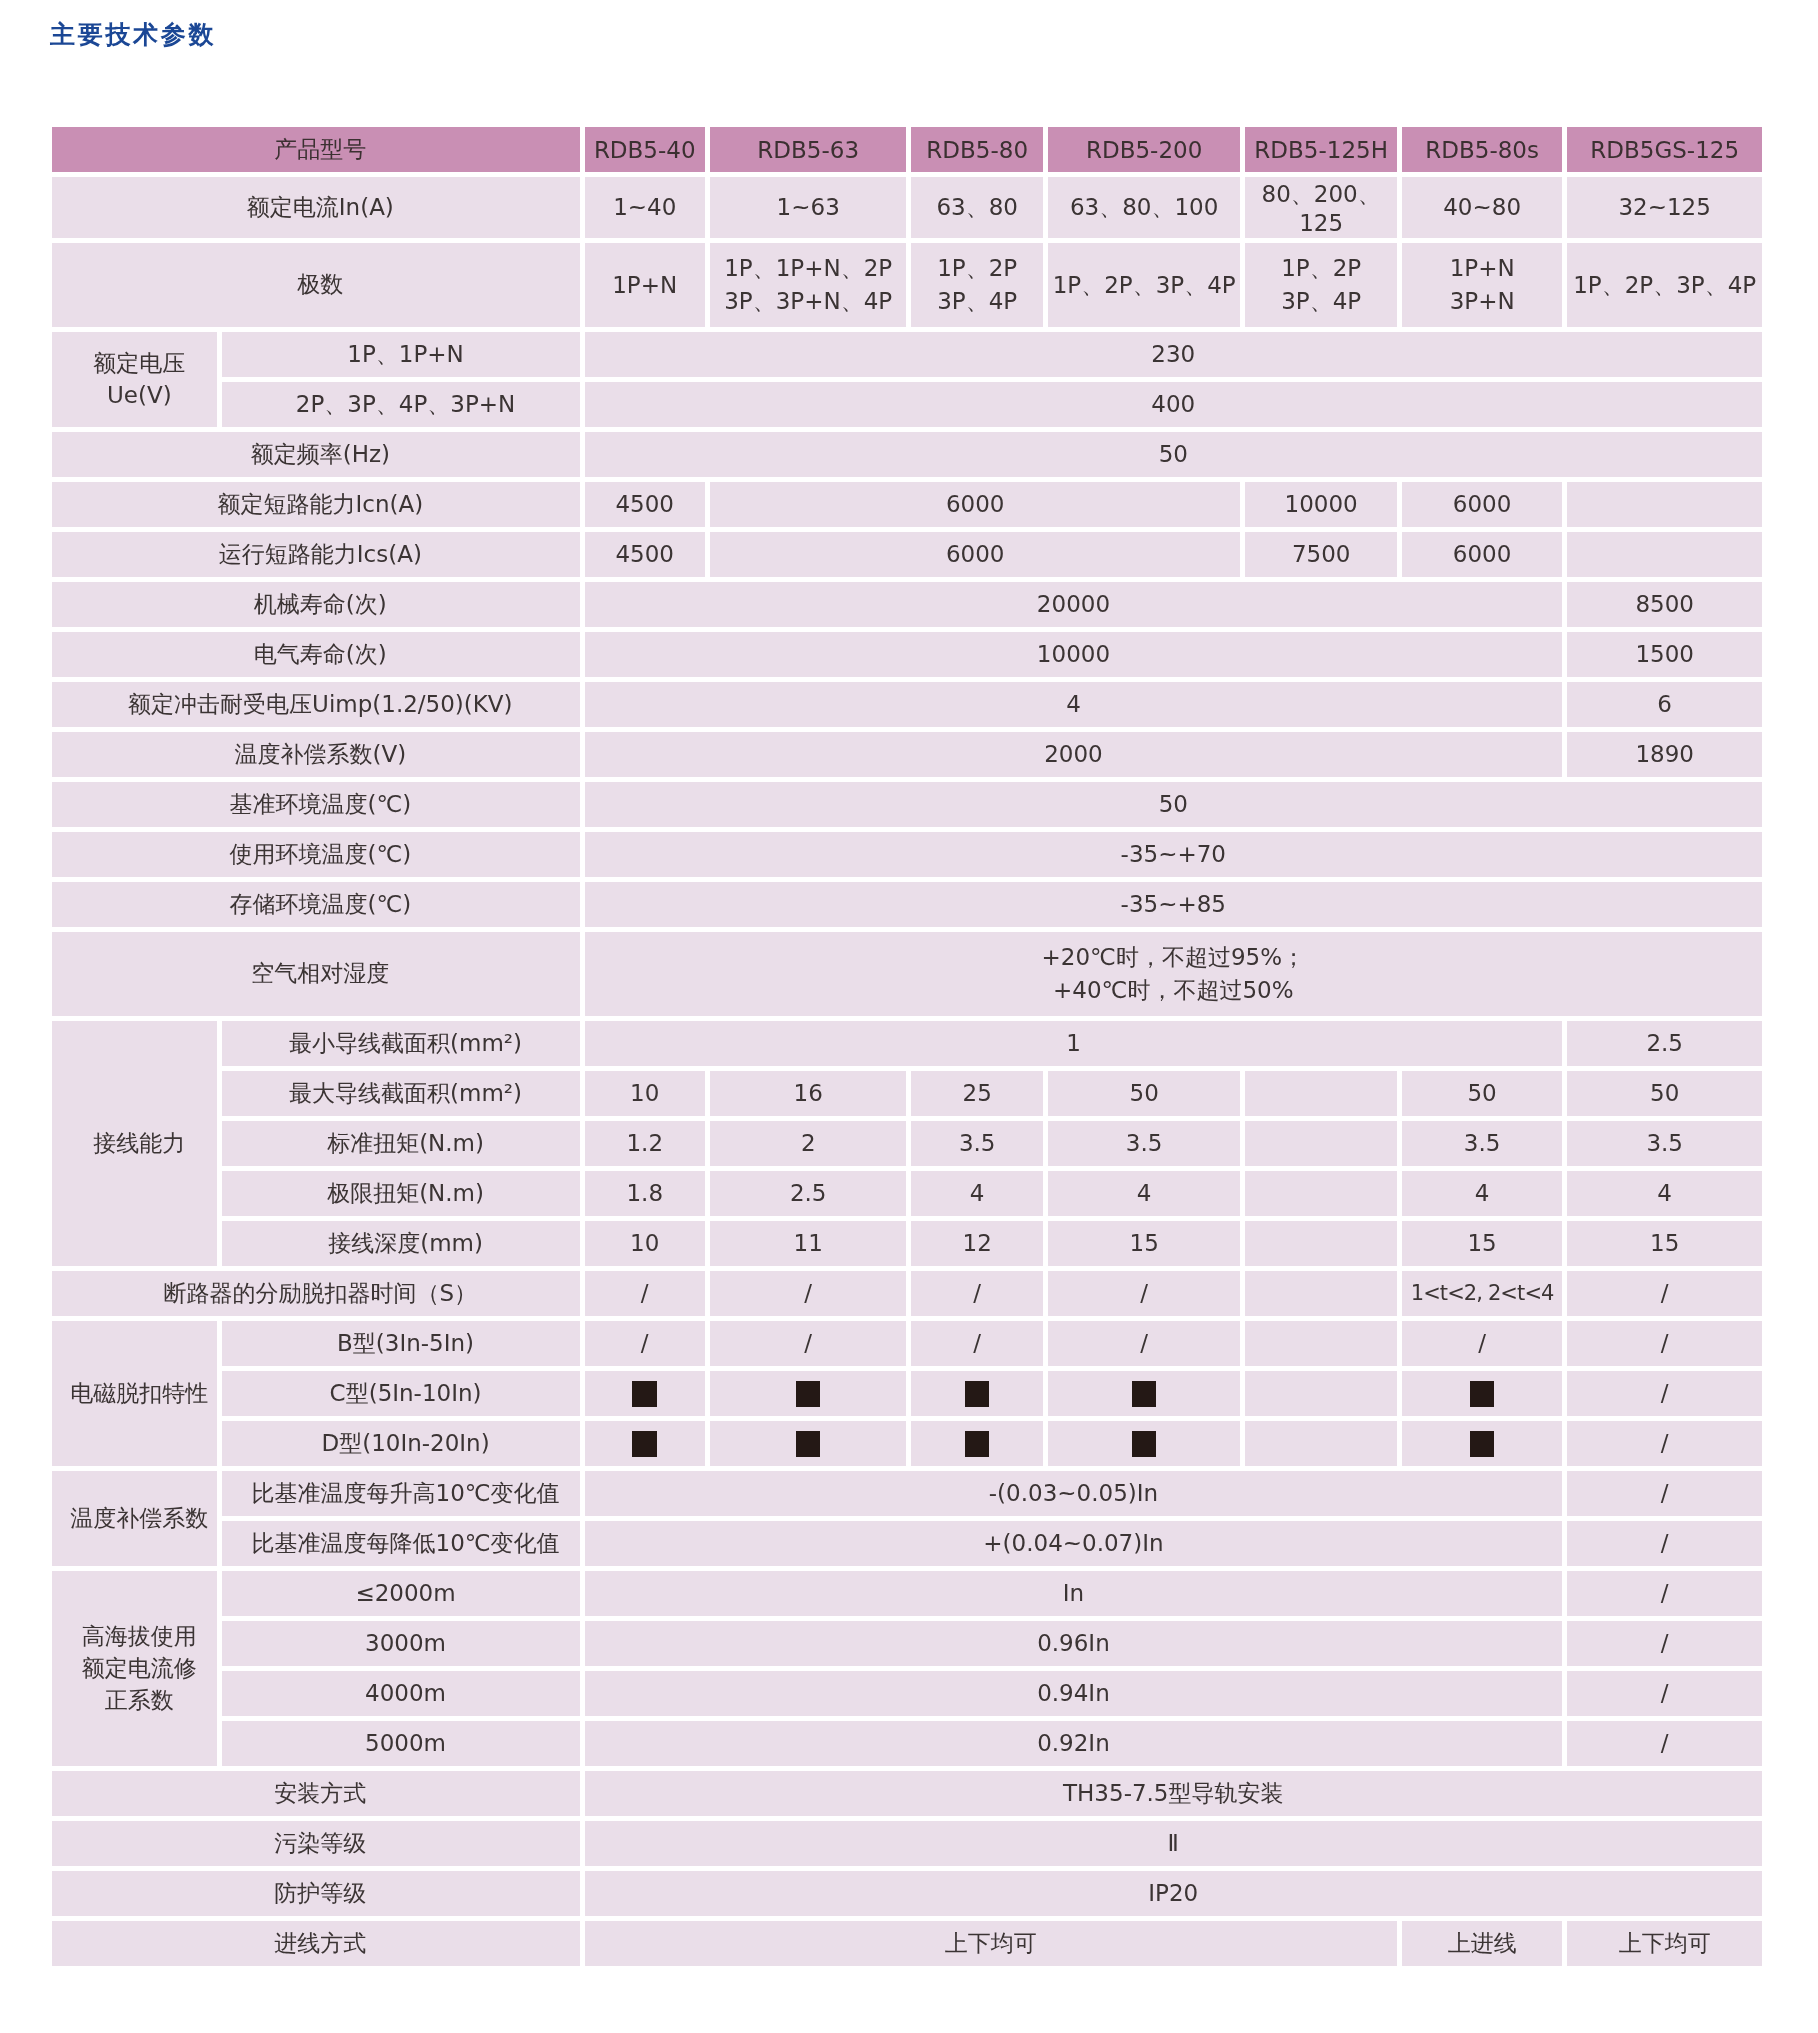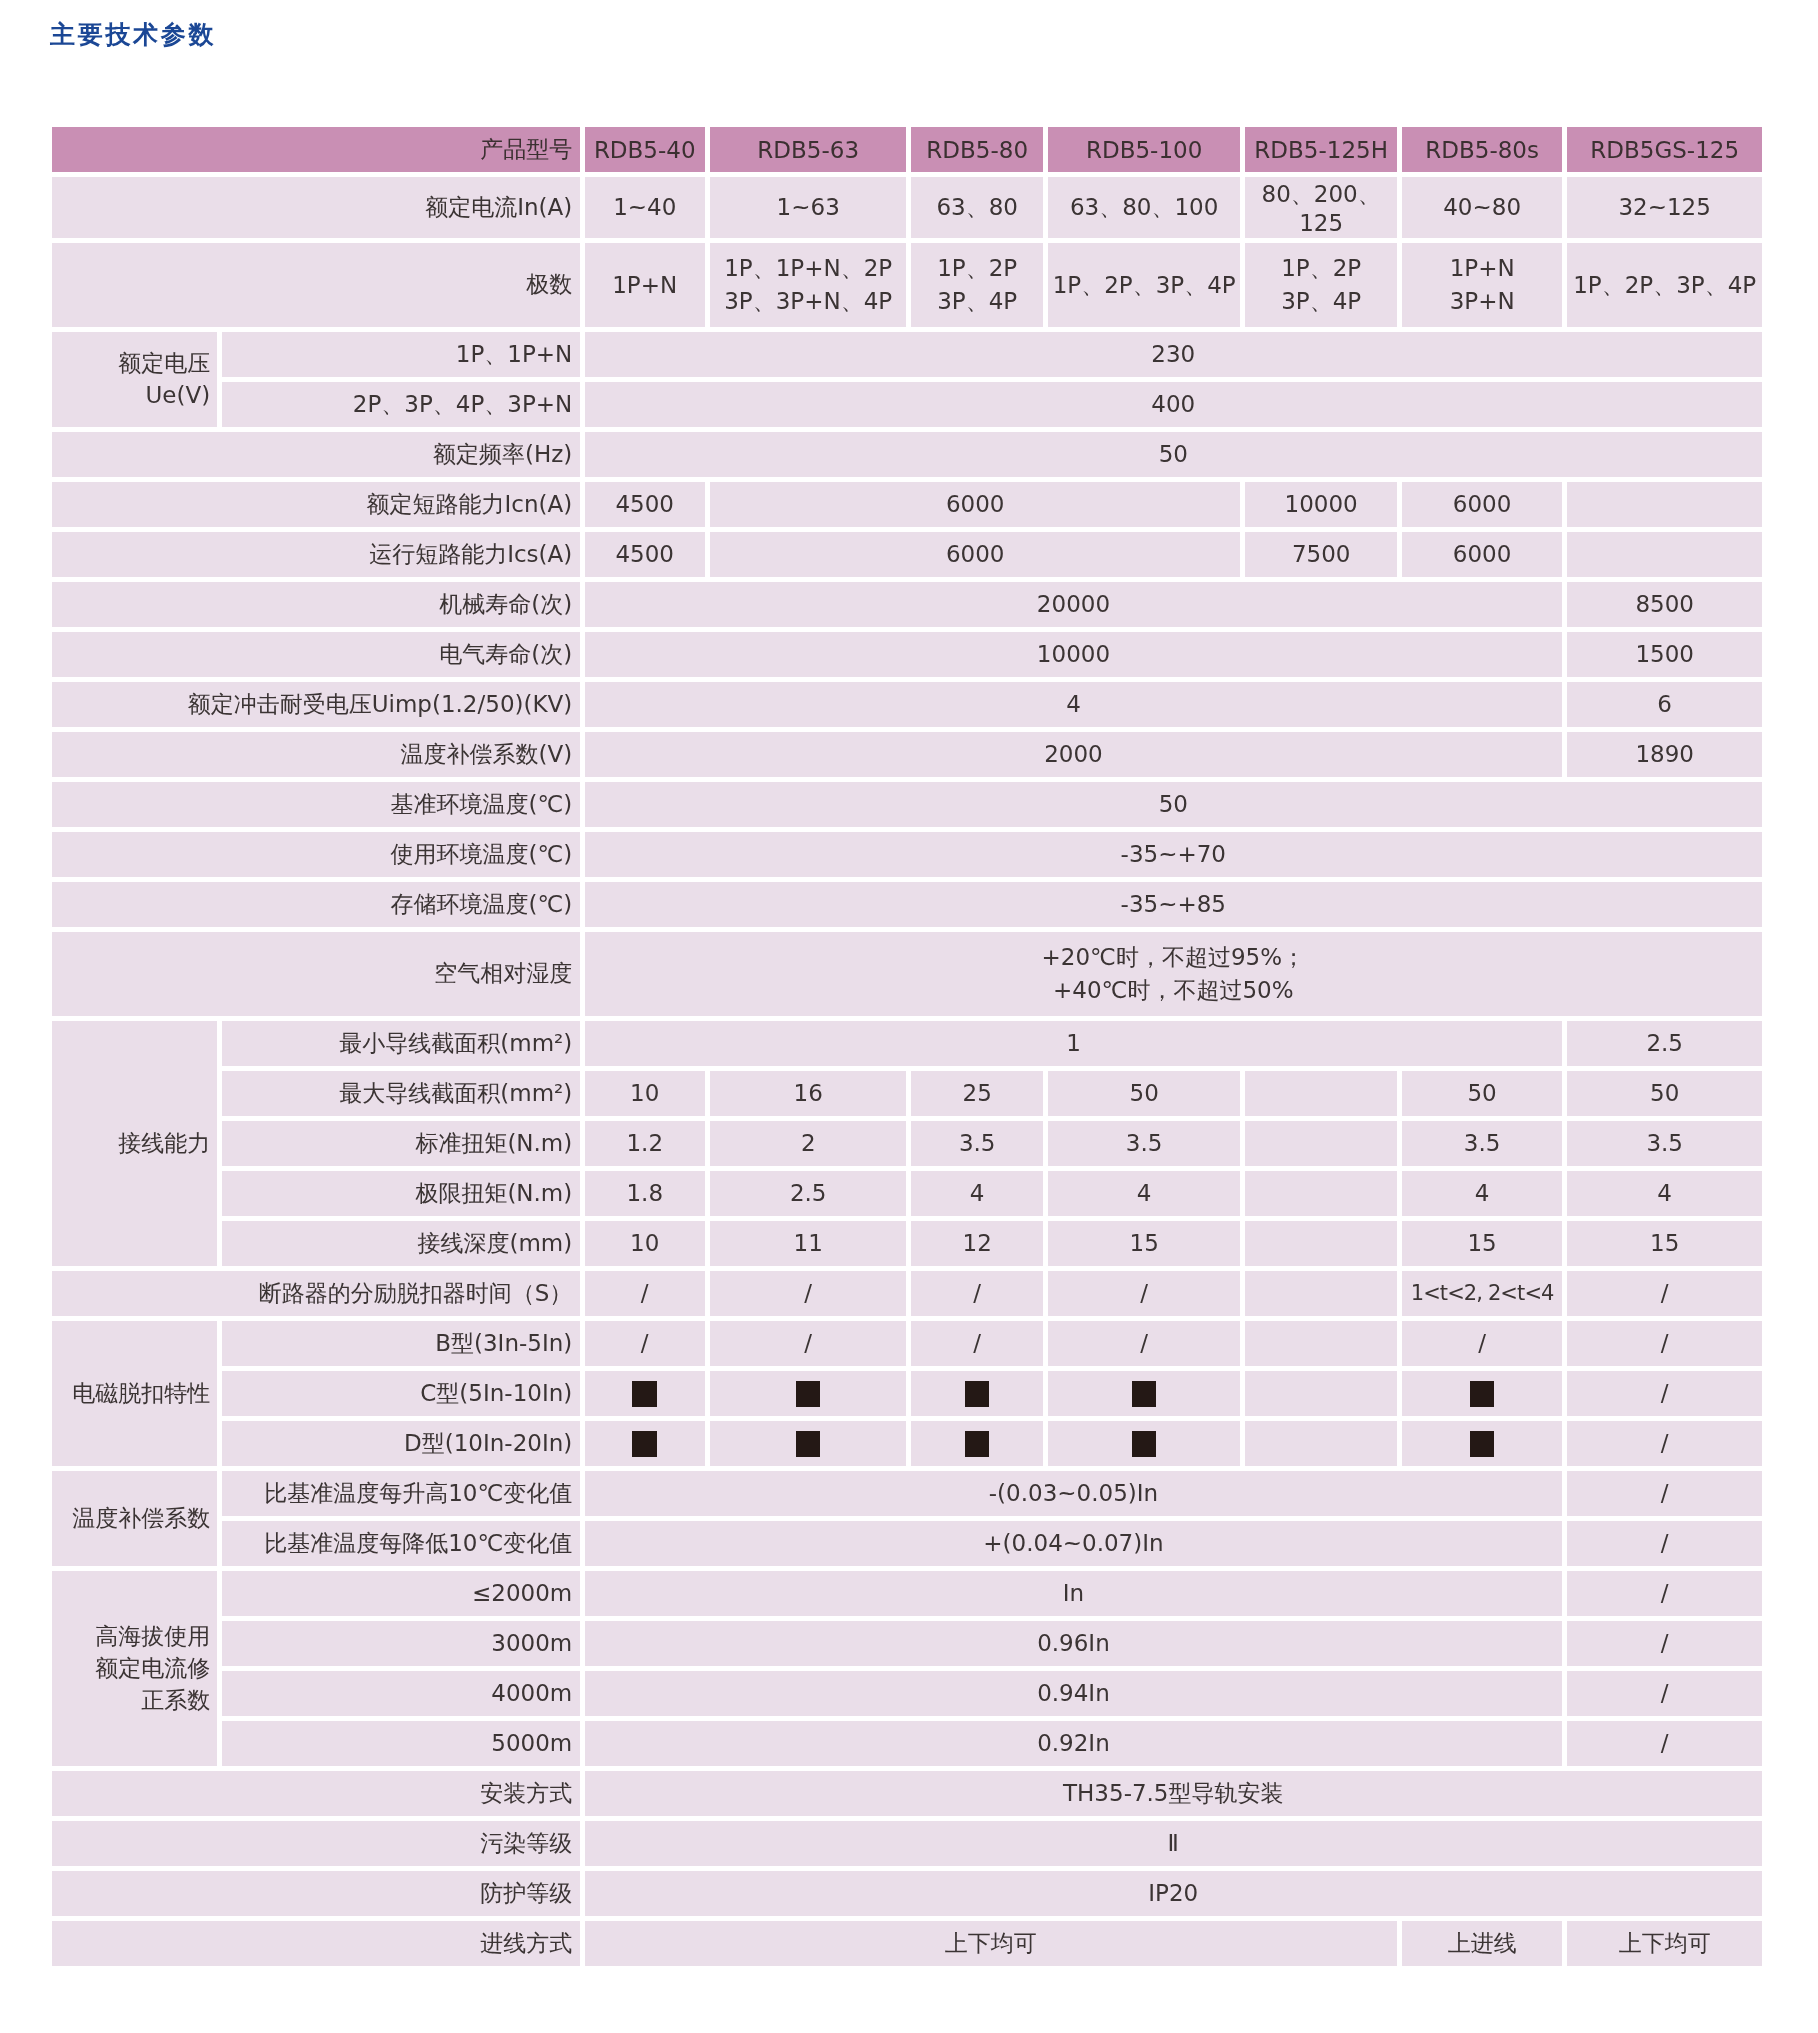--- a/index.html
+++ b/index.html
@@ -12,21 +12,21 @@
     color:#1b4795;letter-spacing:2.7px;
   }
   table.spec{
     position:absolute;left:47px;top:122px;width:1720px;
     border-collapse:separate;border-spacing:5.5px;table-layout:fixed;
   }
   td,th{background:#eadee9;font-size:23px;font-weight:normal;vertical-align:middle;overflow:hidden;}
   tr{height:45px;}
   tr.tall{height:84px;}
   th{background:#c98fb4;color:#3b3031;}
-  .lab{text-align:right;padding:1.8px 7.3px 1.8px 16.4px;margin-left:7px;}
+  .lab{text-align:center;padding:1.8px 7.3px 1.8px 16.4px;margin-left:7px;}
   .c{text-align:center;padding:1.8px 1.8px;}
   .pre{white-space:pre-line;line-height:1.4;}
   .sm{font-size:21px;letter-spacing:-0.9px;text-align:center;}
   .sq{display:inline-block;width:24.5px;height:26px;background:#241815;vertical-align:middle;}
 </style>
 </head>
 <body>
 
 <div class="title">主要技术参数</div>
 
@@ -42,21 +42,21 @@
       <col style="width:160px">
       <col style="width:194px">
   </colgroup>
 
   <tbody>
       <tr>
     <th colspan="2" class="lab">产品型号</th>
     <th class="c">RDB5-40</th>
     <th class="c">RDB5-63</th>
     <th class="c">RDB5-80</th>
-    <th class="c">RDB5-100</th>
+    <th class="c">RDB5-200</th>
     <th class="c">RDB5-125H</th>
     <th class="c">RDB5-80s</th>
     <th class="c">RDB5GS-125</th>
   </tr>
 
   <tr>
     <td colspan="2" class="lab">额定电流In(A)</td>
     <td class="c">1~40</td>
     <td class="c">1~63</td>
     <td class="c">63、80</td>

